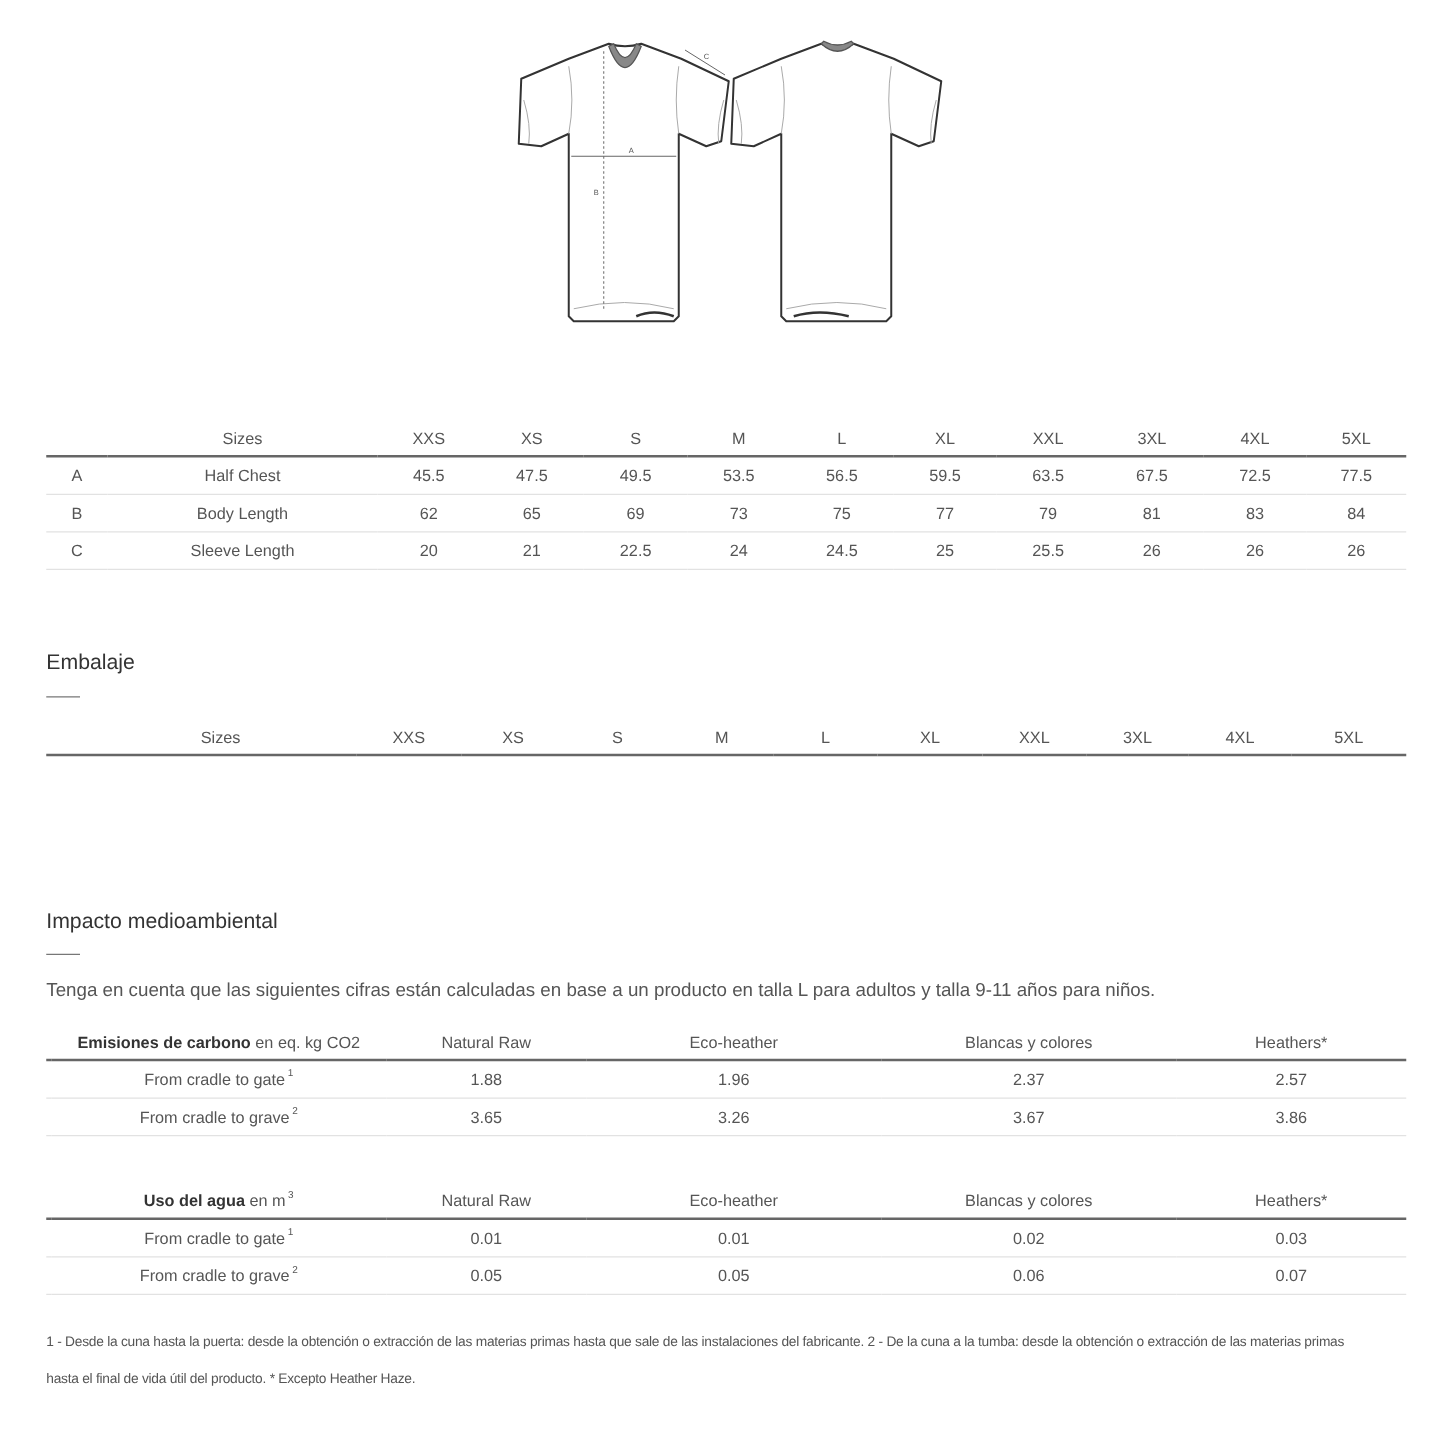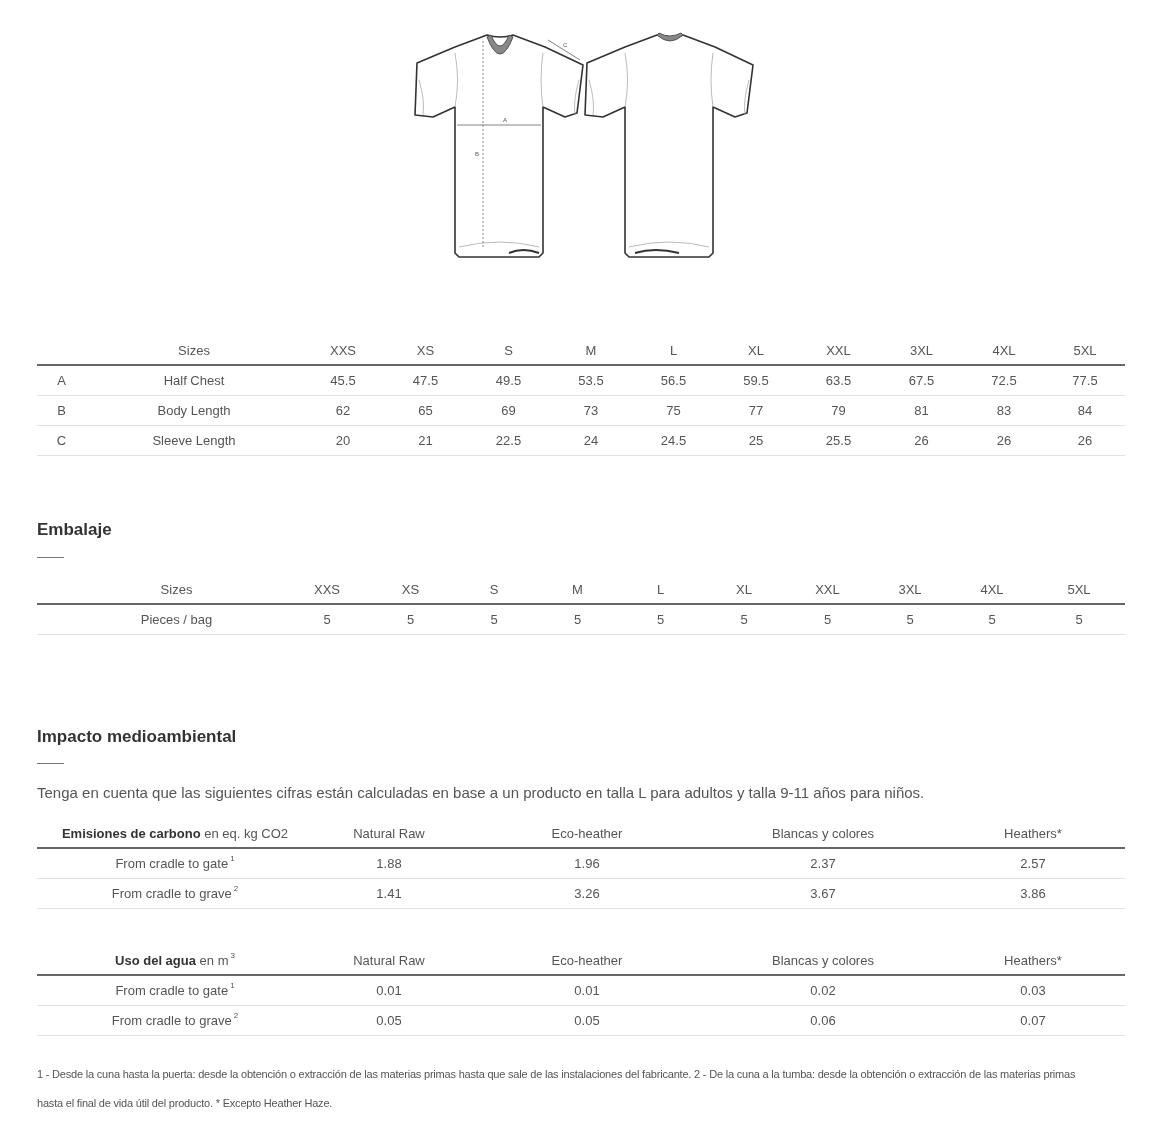--- a/index.html
+++ b/index.html
@@ -15,21 +15,21 @@
     thead th { border-bottom: 2px solid #666; height: 29px; }
     tbody td { border-bottom: 1.5px solid #e2e2e2; }
     .c { text-align: center; }
     .l { text-align: center; }
 
     #sizes-table { top: 336px; }
     #pack-table { top: 575px; }
     #carbon-table { top: 819px; }
     #water-table { top: 946px; }
 
-    .section-title { position: absolute; left: 37px; font-size: 17px; font-weight: bold; color: #333; }
+    .section-title { position: absolute; left: 37px; font-size: 17px; font-weight: normal; color: #333; }
     .title-rule { position: absolute; left: 37px; width: 27px; height: 0; border-top: 1.5px solid #777; }
     .intro { position: absolute; left: 37px; top: 784px; font-size: 15px; color: #555; }
     .footnote { position: absolute; left: 37px; font-size: 11px; color: #555; letter-spacing: -0.2px; white-space: nowrap; }
     b.bold { font-weight: bold; color: #333; }
     sup { font-size: 8px; vertical-align: top; position: relative; top: -2px; margin-left: 2px; }
   </style>
 </head>
 <body>
 
 <svg class="illustration" viewBox="0 0 350 240">
@@ -170,34 +170,20 @@
       <th class="c">M</th>
       <th class="c">L</th>
       <th class="c">XL</th>
       <th class="c">XXL</th>
       <th class="c">3XL</th>
       <th class="c">4XL</th>
       <th class="c">5XL</th>
     </tr>
   </thead>
   <tbody id="pack-body">
-      <tr>
-        <td></td>
-        <td class="l">Pieces / bag</td>
-        <td class="c">5</td>
-        <td class="c">5</td>
-        <td class="c">5</td>
-        <td class="c">5</td>
-        <td class="c">5</td>
-        <td class="c">5</td>
-        <td class="c">5</td>
-        <td class="c">5</td>
-        <td class="c">5</td>
-        <td class="c">5</td>
-      </tr>
     </tbody>
 </table>
 
 <div class="section-title" style="top:727px">Impacto medioambiental</div>
 <div class="title-rule" style="top:763px"></div>
 <div class="intro">Tenga en cuenta que las siguientes cifras están calculadas en base a un producto en talla L para adultos y talla 9-11 años para niños.</div>
 
 <table id="carbon-table">
   <colgroup>
     <col style="width:4px">
@@ -222,21 +208,21 @@
         <td></td>
         <td class="l"><span>From cradle to gate</span><sup>1</sup></td>
         <td class="c">1.88</td>
         <td class="c">1.96</td>
         <td class="c">2.37</td>
         <td class="c">2.57</td>
       </tr>
       <tr>
         <td></td>
         <td class="l"><span>From cradle to grave</span><sup>2</sup></td>
-        <td class="c">1.41</td>
+        <td class="c">3.65</td>
         <td class="c">3.26</td>
         <td class="c">3.67</td>
         <td class="c">3.86</td>
       </tr>
     </tbody>
 </table>
 
 <table id="water-table">
   <colgroup>
     <col style="width:4px">

